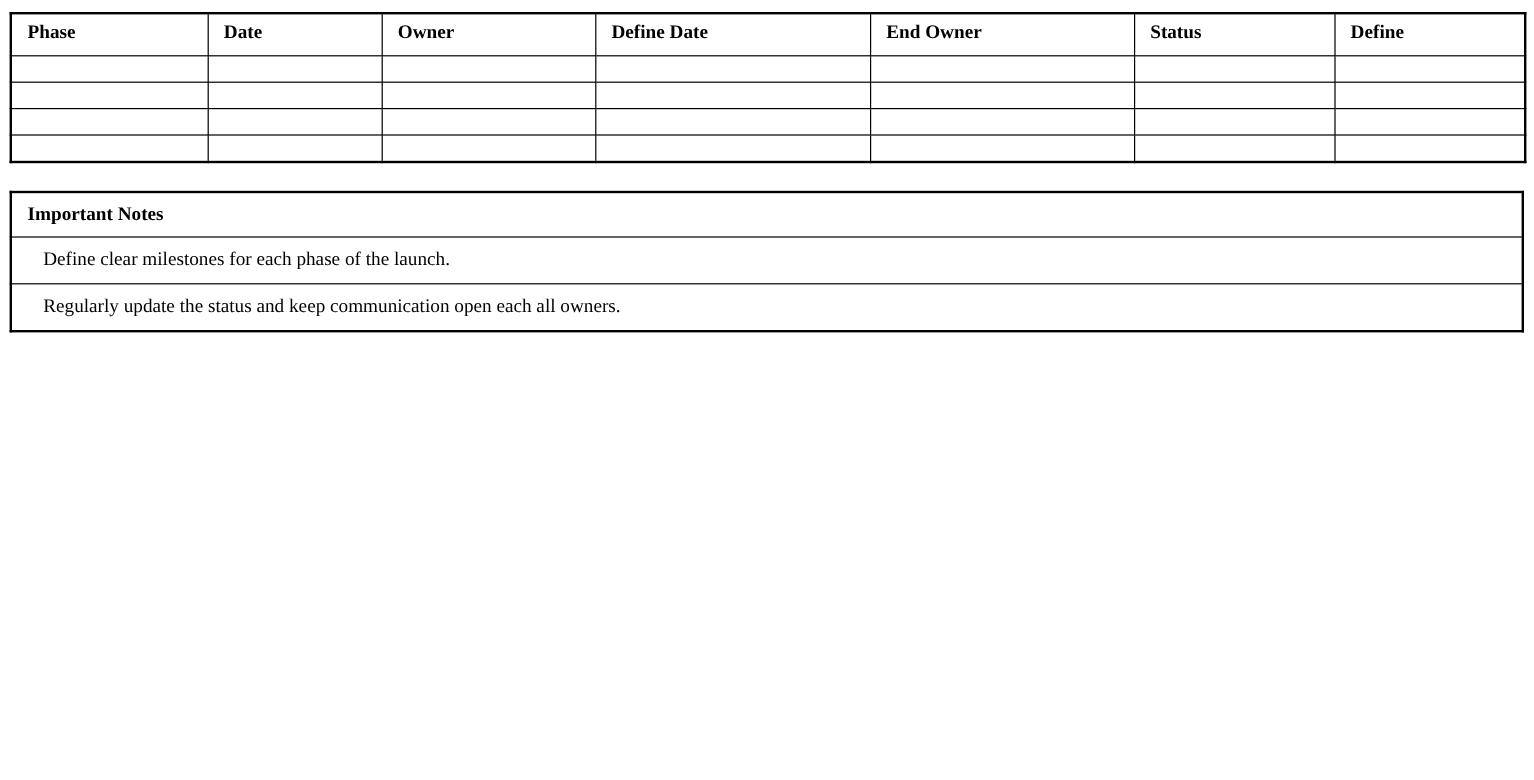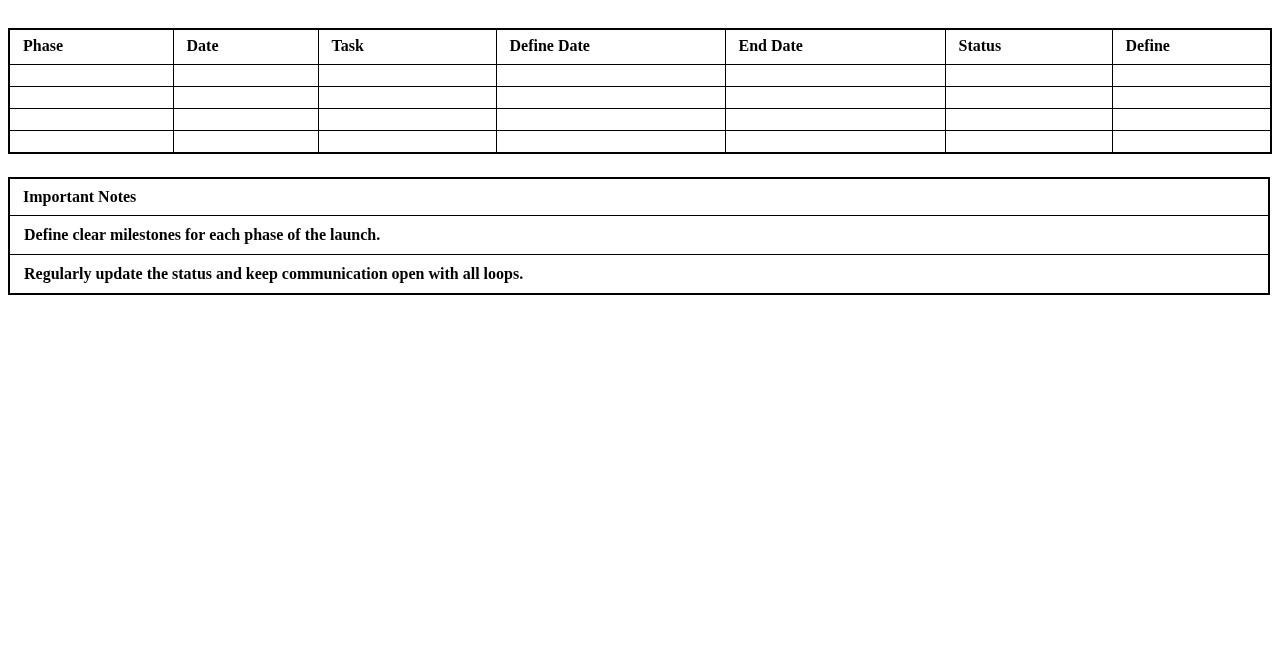--- a/index.html
+++ b/index.html
@@ -24,66 +24,66 @@
   }
   th, td {
     border: 1px solid #000000;
     text-align: left;
     vertical-align: middle;
     overflow: hidden;
     white-space: nowrap;
   }
   
   .plan-table {
-    margin-top: 20px;
+    margin-top: 2px;
   }
   .plan-table th {
     font-weight: bold;
     font-size: 16px;
     padding: 7px 6px 9px 13px;
   }
   .plan-table td.empty-cell {
     height: 21px;
     padding: 0 0 0 13px;
   }
   
   .notes-table {
     margin-top: 23px;
   }
   .notes-table th {
     font-weight: bold;
     font-size: 16px;
     padding: 9px 13px;
   }
   .notes-table td {
-    font-weight: bold;
+    font-weight: normal;
     font-size: 16px;
-    padding: 10px 14px;
+    padding: 10px 26px;
   }
 </style>
 </head>
 <body>
 
 <table class="plan-table">
   <colgroup>
     <col style="width:164px">
     <col style="width:145px">
     <col style="width:178px">
     <col style="width:229px">
     <col style="width:220px">
     <col style="width:167px">
     <col style="width:159px">
   </colgroup>
   <thead>
     <tr>
       <th>Phase</th>
       <th>Date</th>
-      <th>Task</th>
+      <th>Owner</th>
       <th>Define Date</th>
-      <th>End Date</th>
+      <th>End Owner</th>
       <th>Status</th>
       <th>Define</th>
     </tr>
   </thead>
   <tbody>
       <tr>
         <td class="empty-cell"></td>
         <td class="empty-cell"></td>
         <td class="empty-cell"></td>
         <td class="empty-cell"></td>
@@ -125,16 +125,16 @@
   <thead>
     <tr>
       <th>Important Notes</th>
     </tr>
   </thead>
   <tbody>
     <tr>
       <td>Define clear milestones for each phase of the launch.</td>
     </tr>
     <tr>
-      <td>Regularly update the status and keep communication open with all loops.</td>
+      <td>Regularly update the status and keep communication open each all owners.</td>
     </tr>
   </tbody>
 </table>
 
 </body></html>

